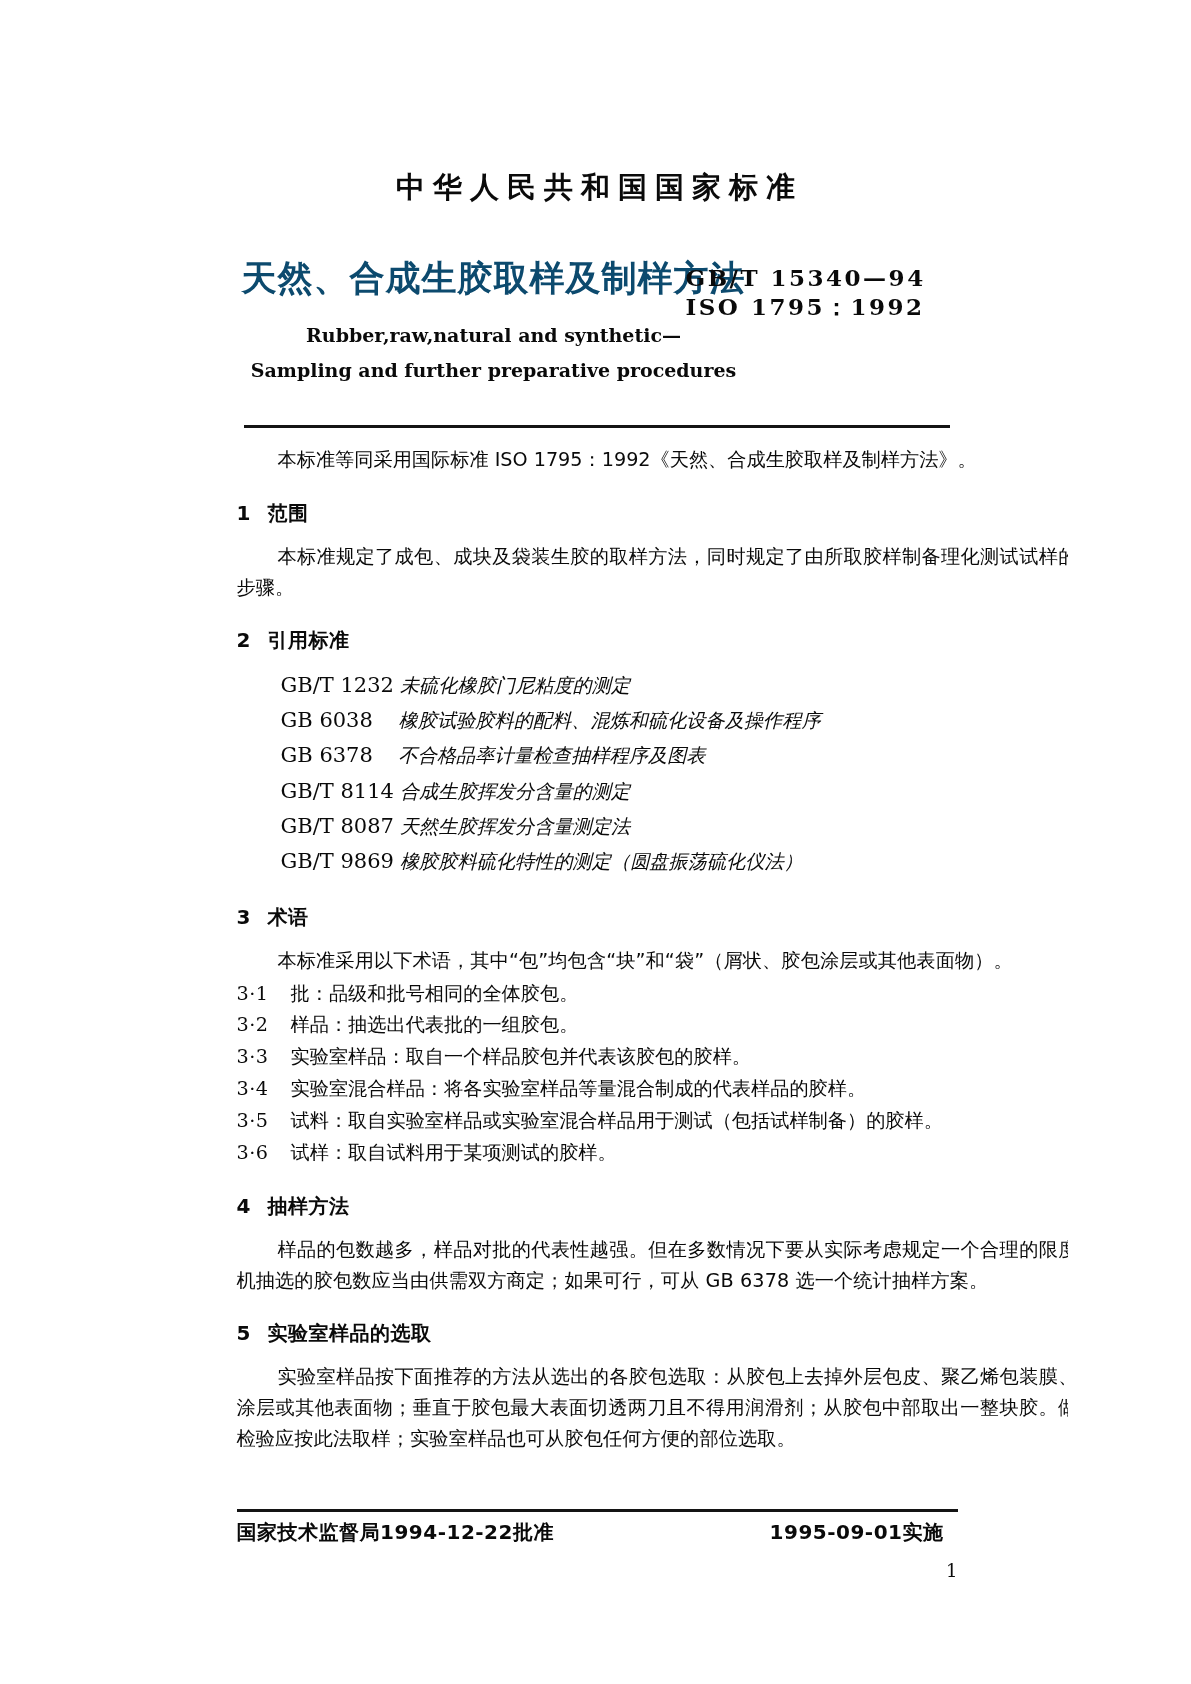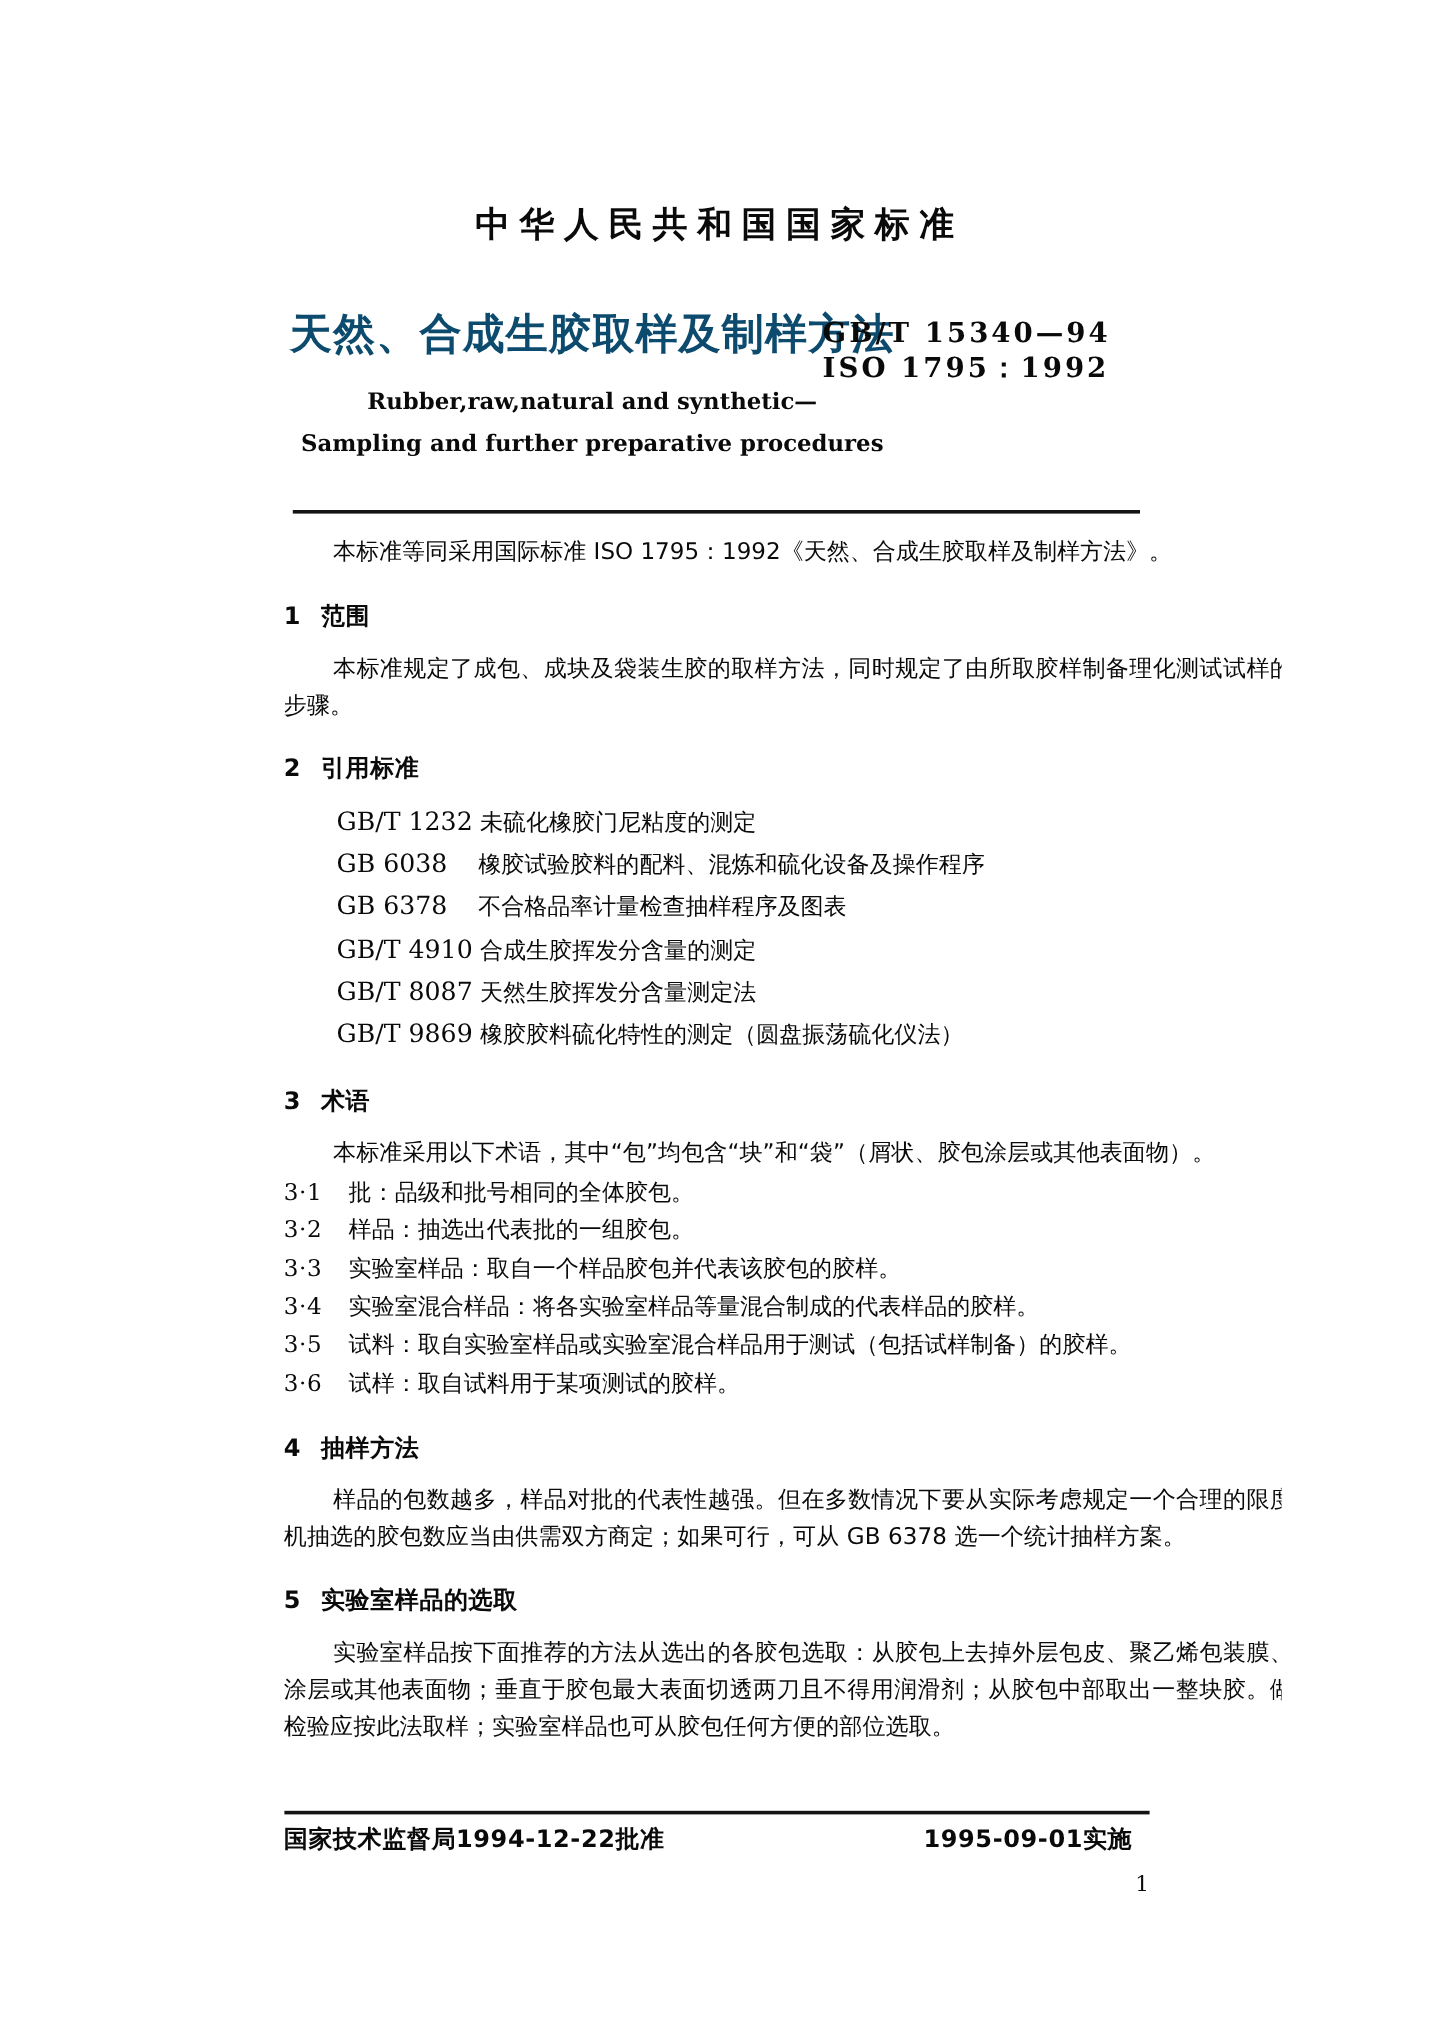--- a/index.html
+++ b/index.html
@@ -159,20 +159,21 @@
     white-space: nowrap;
   }
   .ref-code {
     font-family: "DejaVu Serif", "Liberation Serif", serif;
     font-size: 21px;
     display: inline-block;
     min-width: 112px;
   }
   .ref-title {
     margin-left: 6px;
+    font-style: italic;
   }
 
   .def-list {
     margin: 2px 0 16px 0;
     padding: 0;
     list-style: none;
   }
   .def-list li {
     font-size: 19.2px;
     line-height: 1.66;
@@ -253,21 +254,21 @@
       <li>
         <span class="ref-code">GB/T 1232</span><span class="ref-title">未硫化橡胶门尼粘度的测定</span>
       </li>
       <li>
         <span class="ref-code">GB 6038</span><span class="ref-title">橡胶试验胶料的配料、混炼和硫化设备及操作程序</span>
       </li>
       <li>
         <span class="ref-code">GB 6378</span><span class="ref-title">不合格品率计量检查抽样程序及图表</span>
       </li>
       <li>
-        <span class="ref-code">GB/T 4910</span><span class="ref-title">合成生胶挥发分含量的测定</span>
+        <span class="ref-code">GB/T 8114</span><span class="ref-title">合成生胶挥发分含量的测定</span>
       </li>
       <li>
         <span class="ref-code">GB/T 8087</span><span class="ref-title">天然生胶挥发分含量测定法</span>
       </li>
       <li>
         <span class="ref-code">GB/T 9869</span><span class="ref-title">橡胶胶料硫化特性的测定（圆盘振荡硫化仪法）</span>
       </li>
     </ul>
 
     <h2 class="section">

